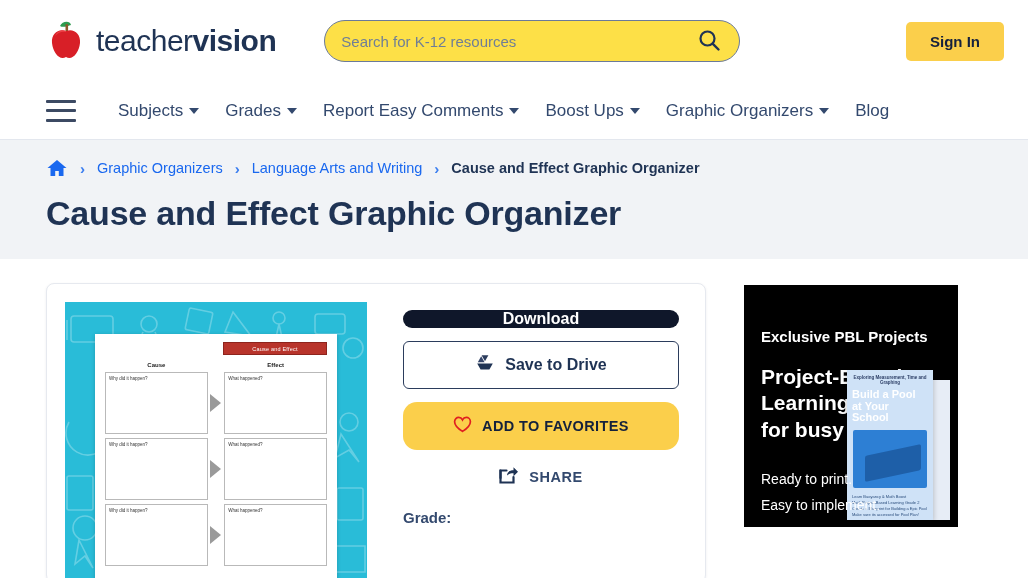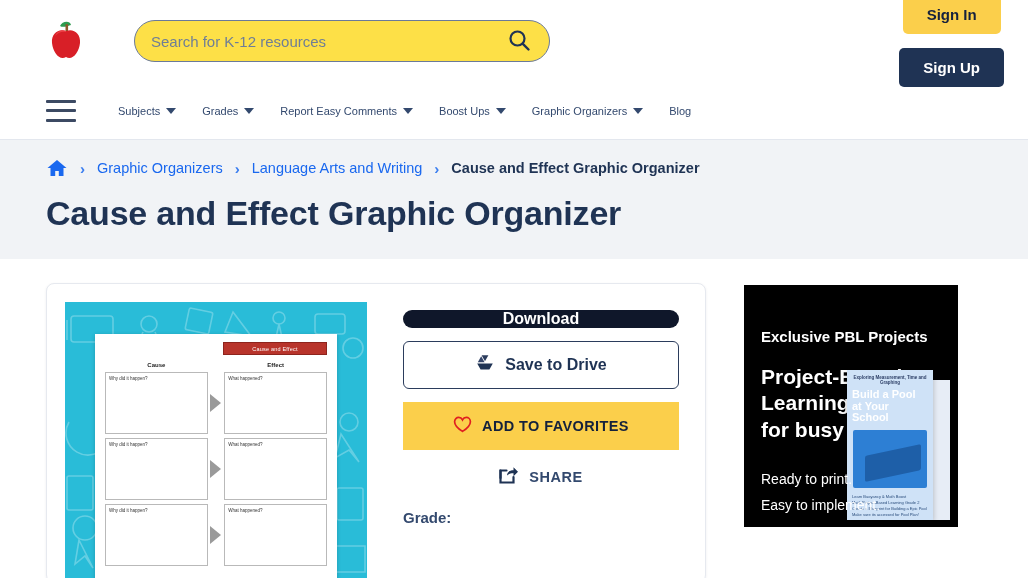--- a/index.html
+++ b/index.html
@@ -91,21 +91,21 @@
     gap: 26px;
     border-bottom: 1px solid #e3e7ee;
   }
   .hamburger {
     width: 30px; height: 22px;
     display: flex; flex-direction: column; justify-content: space-between;
     cursor: pointer; margin-right: 16px;
   }
   .hamburger span { display:block; height: 3px; background:#3c4a63; border-radius:1px; }
   .nav-item {
-    font-size: 11px;
+    font-size: 17px;
     color: #33496e;
     cursor: pointer;
     display: flex;
     align-items: center;
     gap: 6px;
     white-space: nowrap;
   }
   .caret {
     width: 0; height: 0;
     border-left: 5px solid transparent;
@@ -252,21 +252,21 @@
   }
   .btn-fav {
     width: 276px;
     margin-top: 13px;
     background: #fbcf4b;
     color: #14213c;
     font-size: 14.5px;
     font-weight: 700;
     letter-spacing: 0.4px;
     border: none;
-    border-radius: 0;
+    border-radius: 14px;
     padding: 14px 0;
     cursor: pointer;
     display: flex; align-items: center; justify-content: center; gap: 10px;
     font-family: "Liberation Sans", sans-serif;
   }
   .share-row {
     width: 276px;
     margin-top: 16px;
     display: flex; align-items: center; justify-content: center; gap: 10px;
     cursor: pointer;
@@ -366,37 +366,39 @@
 <div class="header">
   <div class="logo">
     <span class="apple-icon">
       <svg width="40" height="44" viewBox="0 0 40 44">
         <path d="M14 7 C16 2, 24 1, 25 6 C22 7, 17 9, 14 7 Z" fill="#2e9b4f"></path>
         <rect x="19.5" y="5" width="2.6" height="10" rx="1.2" fill="#8a5a2b"></rect>
         <path d="M20 12 C13 9, 5 14, 6 24 C7 34, 14 42, 20 38 C26 42, 33 34, 34 24 C35 14, 27 9, 20 12 Z" fill="#d81f27"></path>
         <path d="M20 12 C16 10, 11 12, 9 17 C12 13, 17 12, 20 13 Z" fill="#ec4046"></path>
       </svg>
     </span>
+    <span class="logo-text">
+      <span class="thin">teacher</span><span class="bold">vision</span>
+    </span>
   </div>
 
   <div class="search-wrap">
     <input class="search-input" type="text" placeholder="Search for K-12 resources" style="">
     <button class="search-btn">
       <span>
         <svg width="24" height="24" viewBox="0 0 24 24">
           <circle cx="10.5" cy="10.5" r="7" fill="none" stroke="#1f3354" stroke-width="2.2"></circle>
           <line x1="15.6" y1="15.6" x2="21.5" y2="21.5" stroke="#1f3354" stroke-width="2.4" stroke-linecap="round"></line>
         </svg>
       </span>
     </button>
   </div>
 
   <div class="auth">
     <button class="btn-signin">Sign In</button>
-    <button class="btn-signup">Sign Up</button>
   </div>
 </div>
 
 <div class="navbar">
   <div class="hamburger">
     <span></span>
       <span></span>
       <span></span>
   </div>
   <div class="nav-item">

